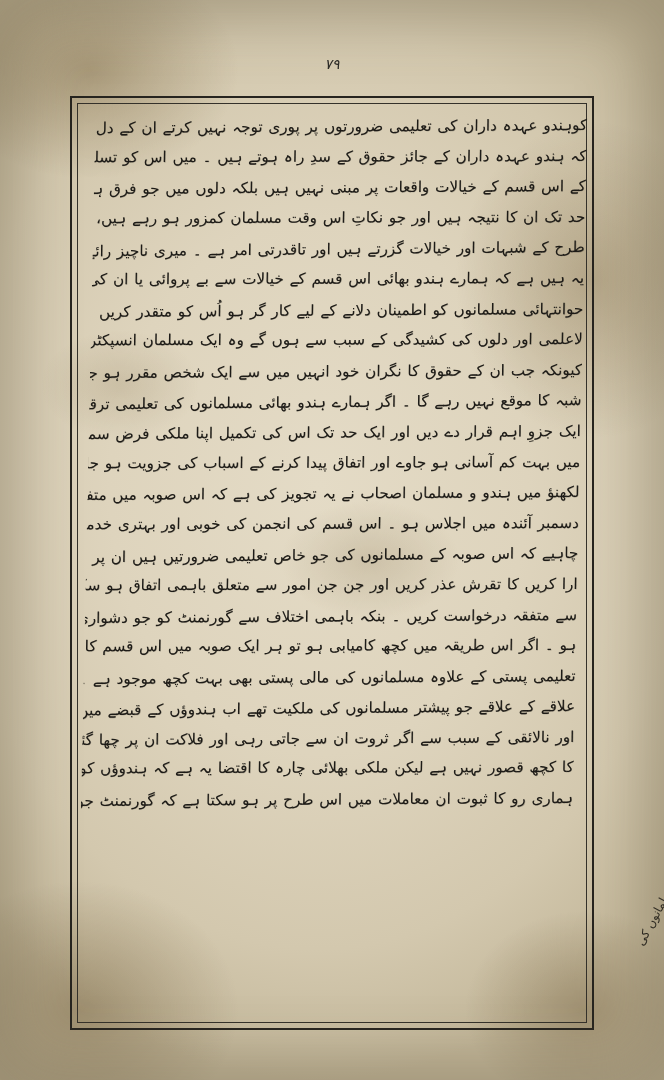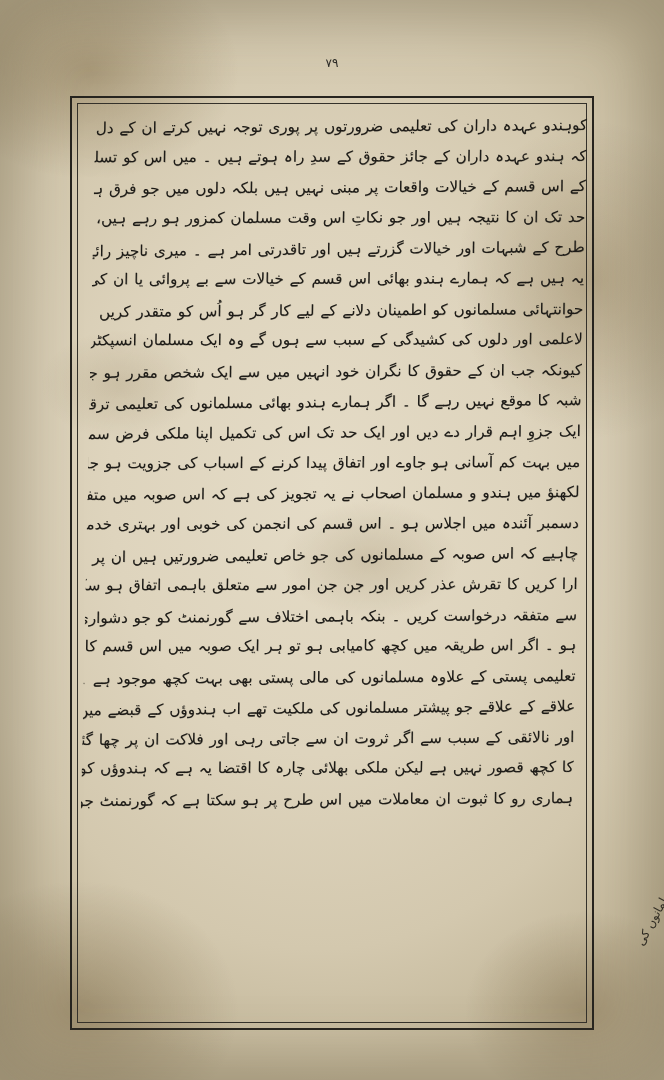--- a/index.html
+++ b/index.html
@@ -51,24 +51,25 @@
     box-shadow: inset 0 0 60px 18px rgba(95,82,58,0.35);
   }
 
   
   #folio {
     position: absolute;
     top: 56px;
     left: 0; right: 0;
     text-align: center;
     font-family: "DejaVu Sans", sans-serif;
-    font-size: 12px;
+    font-size: 14px;
     color: #2b2a26;
     direction: rtl;
     letter-spacing: 0.5px;
+    font-style: italic;
   }
 
   
   #frame-outer {
     position: absolute;
     left: 70px;
     top: 96px;
     width: 524px;
     height: 934px;
     border: 2px solid #26241f;

